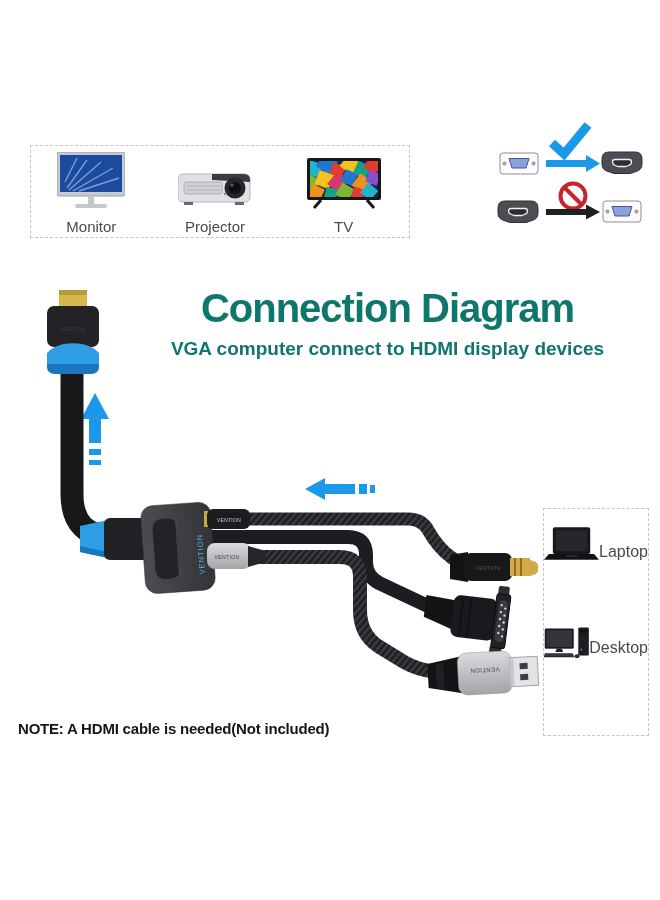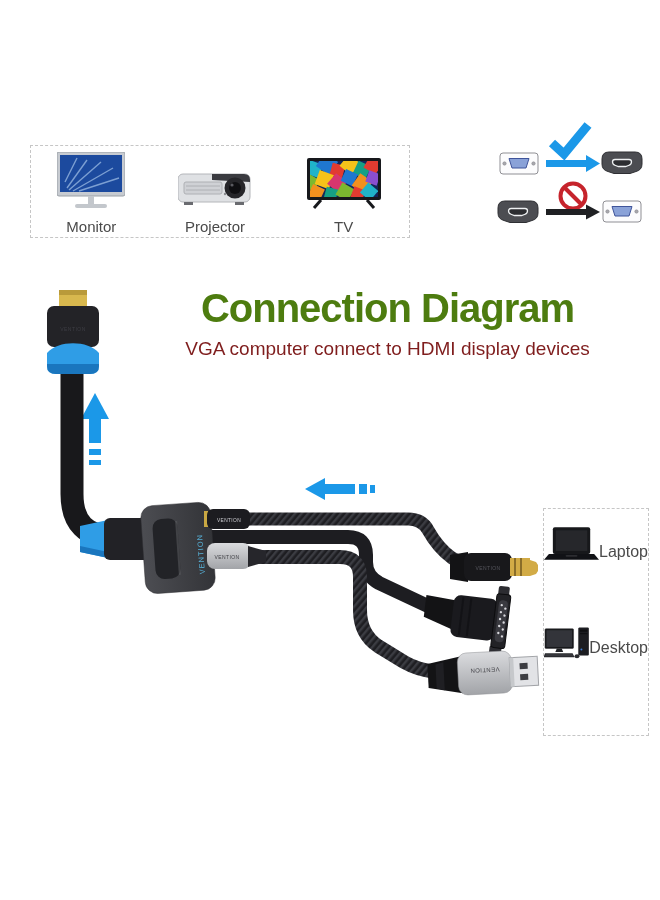--- a/index.html
+++ b/index.html
@@ -8,22 +8,22 @@
     font-family:"Liberation Sans", sans-serif; overflow:hidden;
   }
   .dashed-box { position:absolute; border:1px dashed #c6c6c6; box-sizing:border-box; background:#fff; }
   .devices-box { left:30px; top:145px; width:380px; height:93px;
     display:flex; justify-content:space-around; align-items:flex-start; padding-top:6px; }
   .device { display:flex; flex-direction:column; align-items:center; }
   .icon-wrap { height:58px; display:flex; align-items:flex-end; justify-content:center; }
   .device-label { margin-top:8px; font-size:15px; color:#4a4a4a; }
 
   .title-block { position:absolute; left:115px; top:286px; width:545px; text-align:center; }
-  .title-block h1 { margin:0; font-size:40px; font-weight:bold; color:#4d7c0f; letter-spacing:-1px; white-space:nowrap; }
-  .title-block p { margin:7px 0 0; font-size:19px; color:#7f1d1d; white-space:nowrap; }
+  .title-block h1 { margin:0; font-size:40px; font-weight:bold; color:#0f766e; letter-spacing:-1px; white-space:nowrap; }
+  .title-block p { margin:7px 0 0; font-size:19px; color:#0f766e; white-space:nowrap;font-weight:bold; }
 
   .targets-box { left:543px; top:508px; width:106px; height:228px; }
   .target-group { display:flex; flex-direction:row; align-items:center; }
   .target-group.laptop { margin-top:18px; }
   .target-group.desktop { margin-top:42px; }
   .target-label { margin-top:8px; font-size:16px; color:#4a4a4a; }
 
   .note { position:absolute; left:18px; top:720px; font-size:15px; font-weight:bold;
     color:#161616; letter-spacing:-0.2px; white-space:nowrap; }
 
@@ -280,14 +280,15 @@
         <ellipse cx="67" cy="58" rx="5" ry="4" fill="#2a2b2f"></ellipse>
         <rect x="70" y="0" width="21" height="56" rx="2" fill="#1c1d21" stroke="#2e2f34"></rect>
         <rect x="73" y="4" width="15" height="4" fill="#0e0f11"></rect>
         <rect x="73" y="11" width="15" height="2" fill="#0e0f11"></rect>
         <circle cx="76" cy="44" r="2" fill="#3a7bd5"></circle>
       </svg>
       <div class="target-label">Desktop</div>
     </div>
   </div>
 
+  <div class="note">NOTE: A HDMI cable is needed(Not included)</div>
 
 </div>
 
 </body></html>

